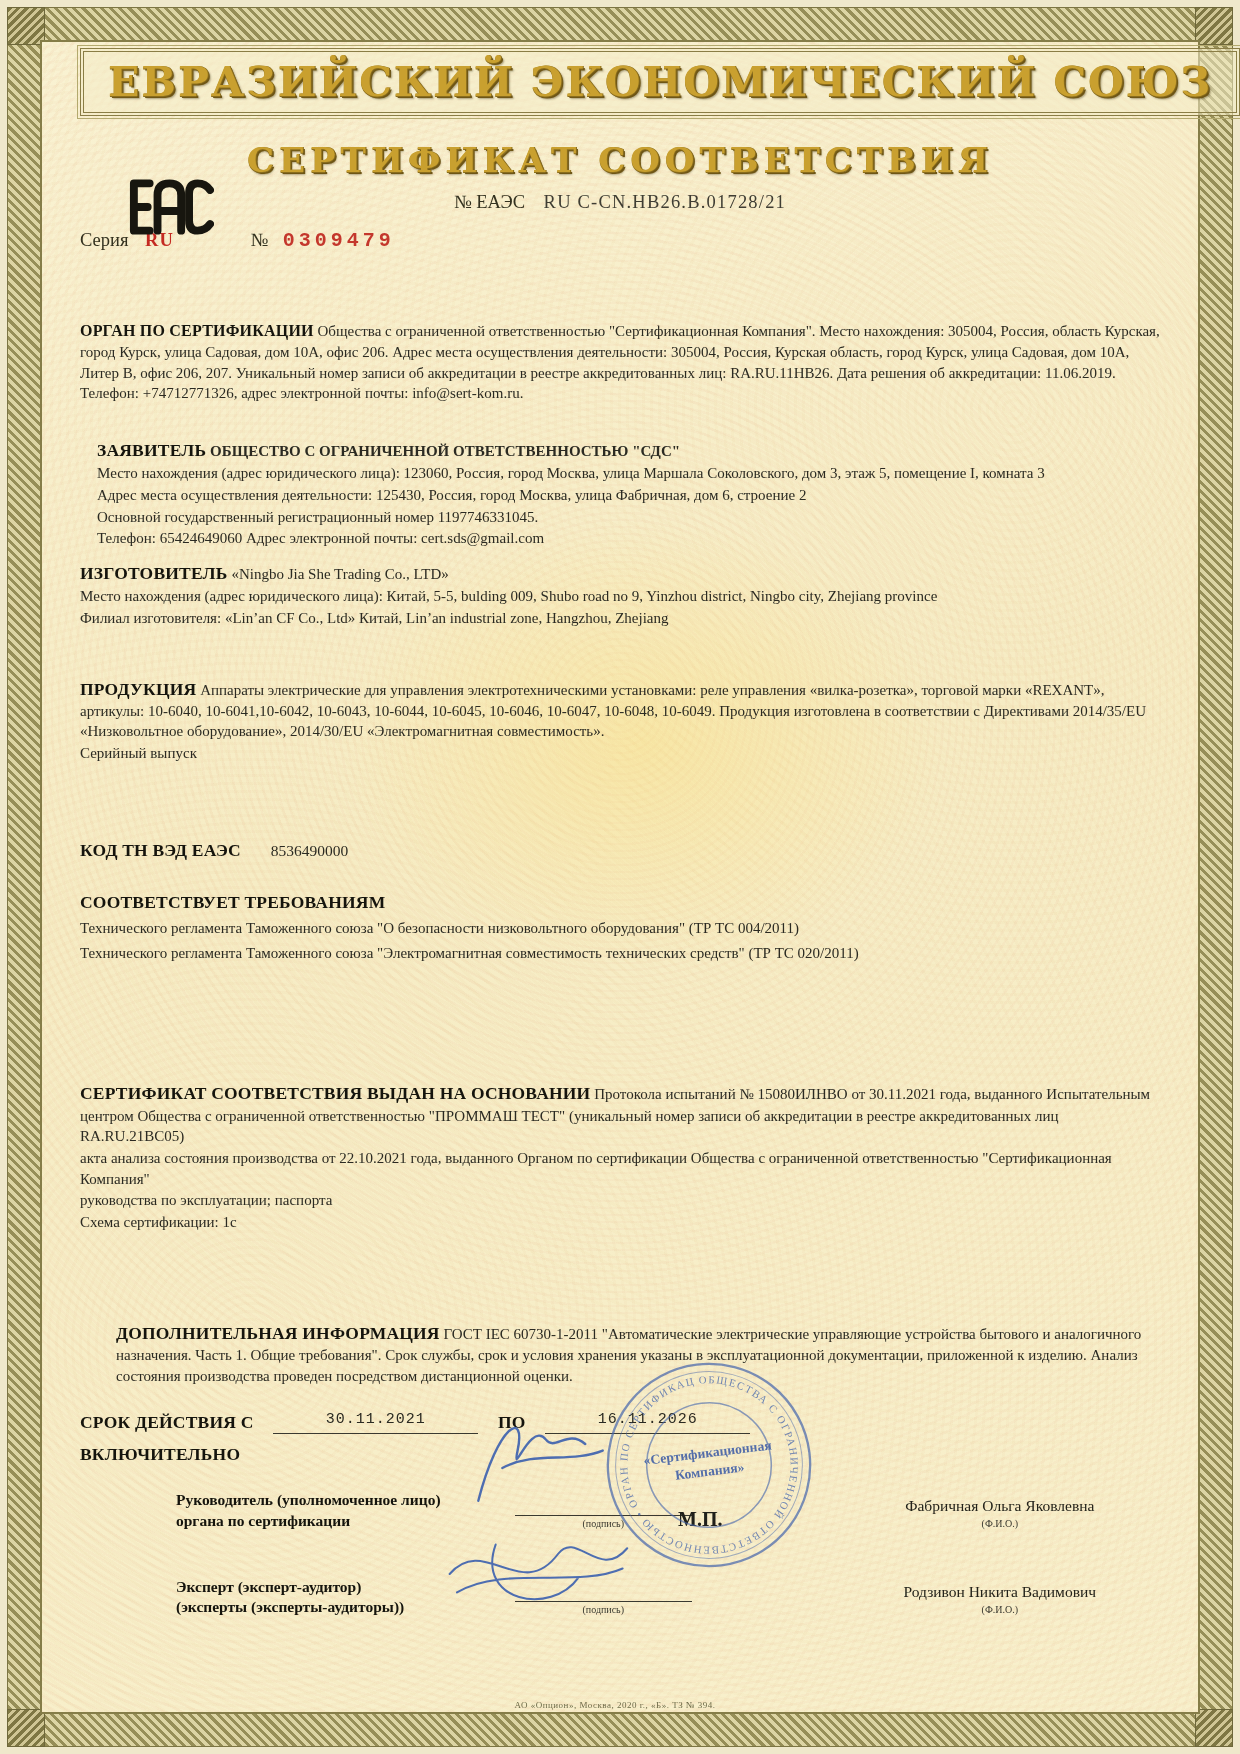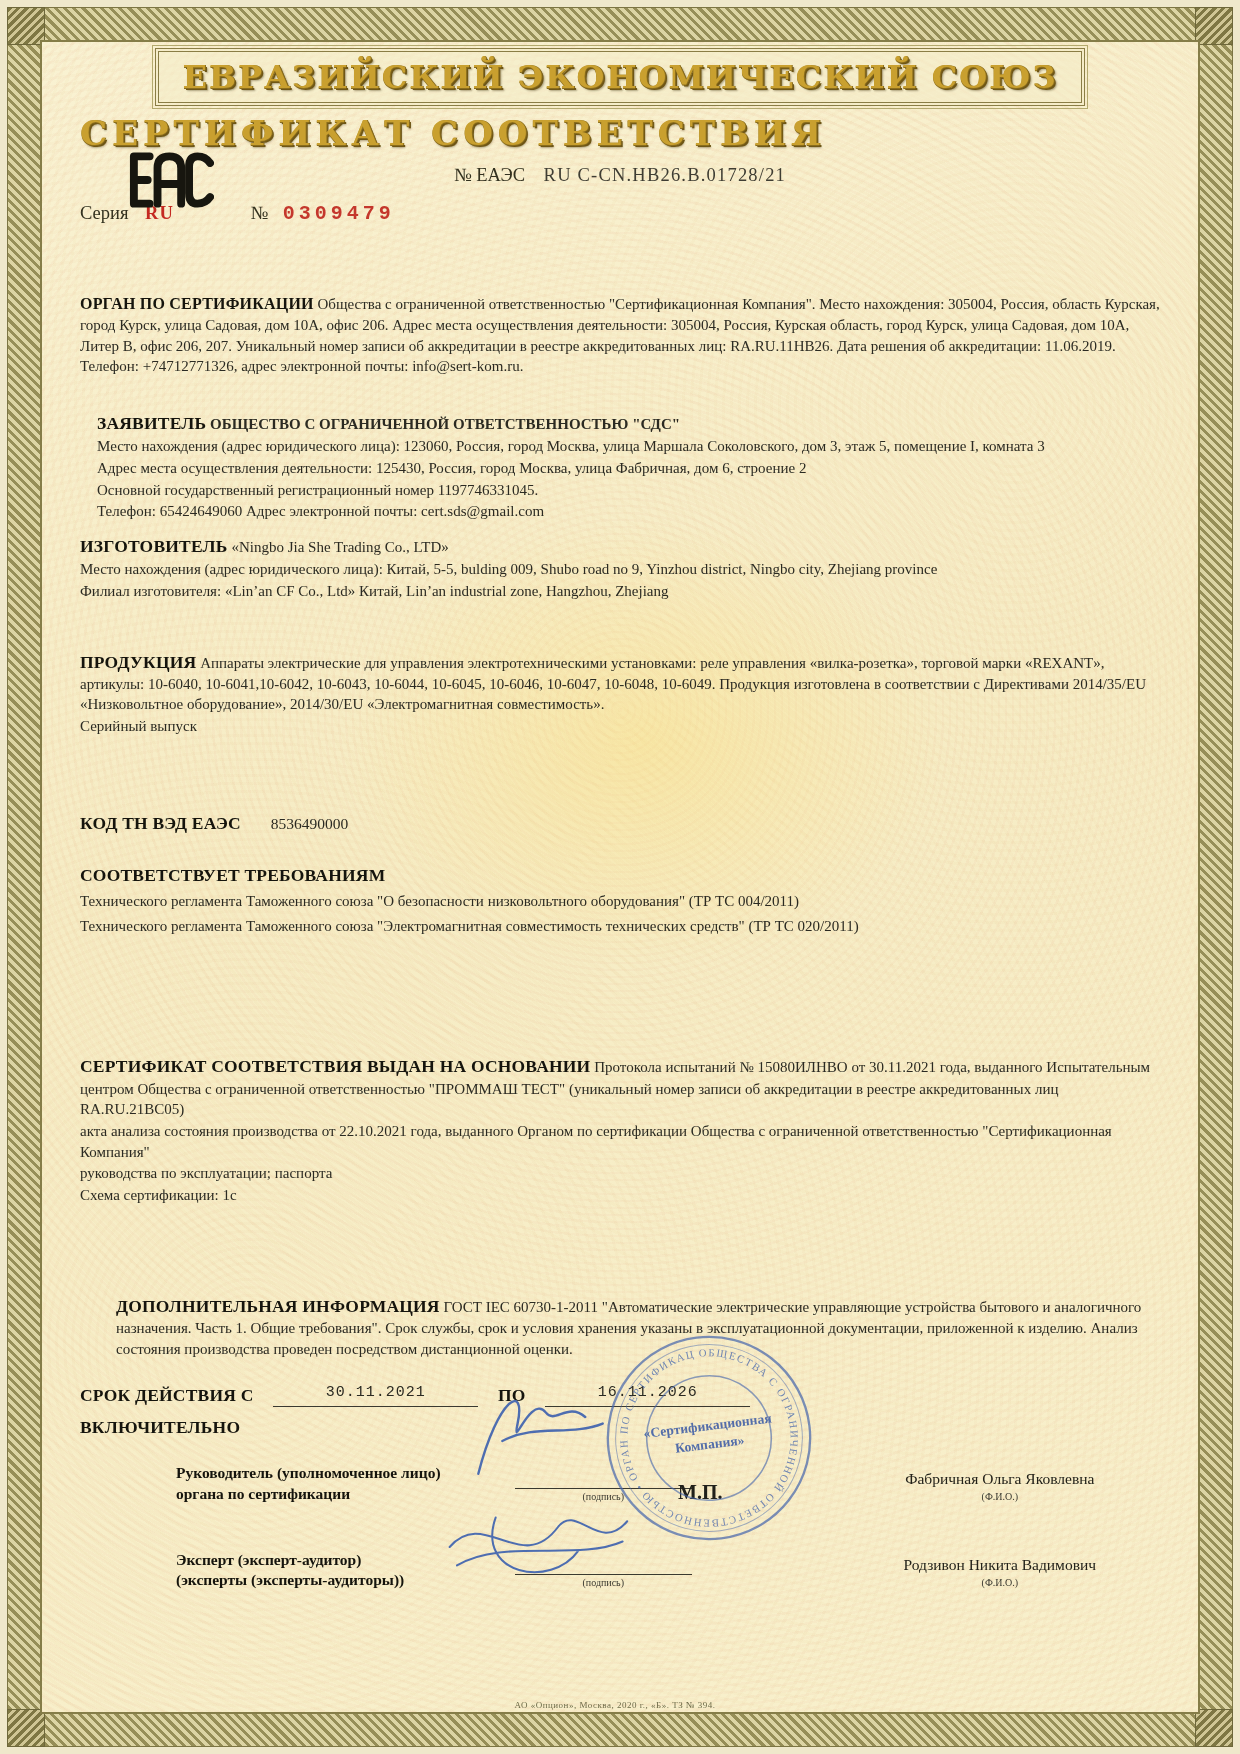--- a/index.html
+++ b/index.html
@@ -31,29 +31,29 @@
     color:#2b2a22;
   }
 
   
   .banner {
     width:fit-content; margin:6px auto 0; padding:6px 24px;
     border:4px double #8a7d45; outline:1px solid #b3a96d; outline-offset:2px;
     background:rgba(244,236,200,0.55);
   }
   .banner-text {
-    font-family:"DejaVu Serif", serif; font-weight:bold; font-size:32px; letter-spacing:2px;
+    font-family:"DejaVu Serif", serif; font-weight:bold; font-size:41px; letter-spacing:2px;
     color:#c9a02f; white-space:nowrap;
     text-shadow:1px 0 0 #8a6d1d, 0 1px 0 #8a6d1d, 2px 2px 0 #6e5616, 3px 3px 2px rgba(60,45,10,.4);
   }
 
   .head-block { position:relative; height:172px; }
   .eac-logo { position:absolute; left:46px; top:36px; }
   .doc-title {
-    text-align:left; margin-top:7px;
+    text-align:center; margin-top:24px;
     font-family:"DejaVu Serif", serif; font-weight:bold; font-size:34px; letter-spacing:5px;
     color:#c9a02f;
     text-shadow:1px 0 0 #8a6d1d, 0 1px 0 #8a6d1d, 2px 2px 0 #6e5616, 2px 3px 2px rgba(60,45,10,.38);
   }
   .num-row { text-align:center; margin-top:12px; font-size:18.5px; color:#33311f; }
   .num-label { margin-right:14px; }
   .num-value { color:#3f3d33; letter-spacing:1.2px; }
   .series-row { margin-top:16px; font-size:18.5px; color:#33311f; }
   .series-value { color:#c42a22; font-weight:bold; margin-left:12px; letter-spacing:1px; }
   .blank-label { margin-left:72px; }

